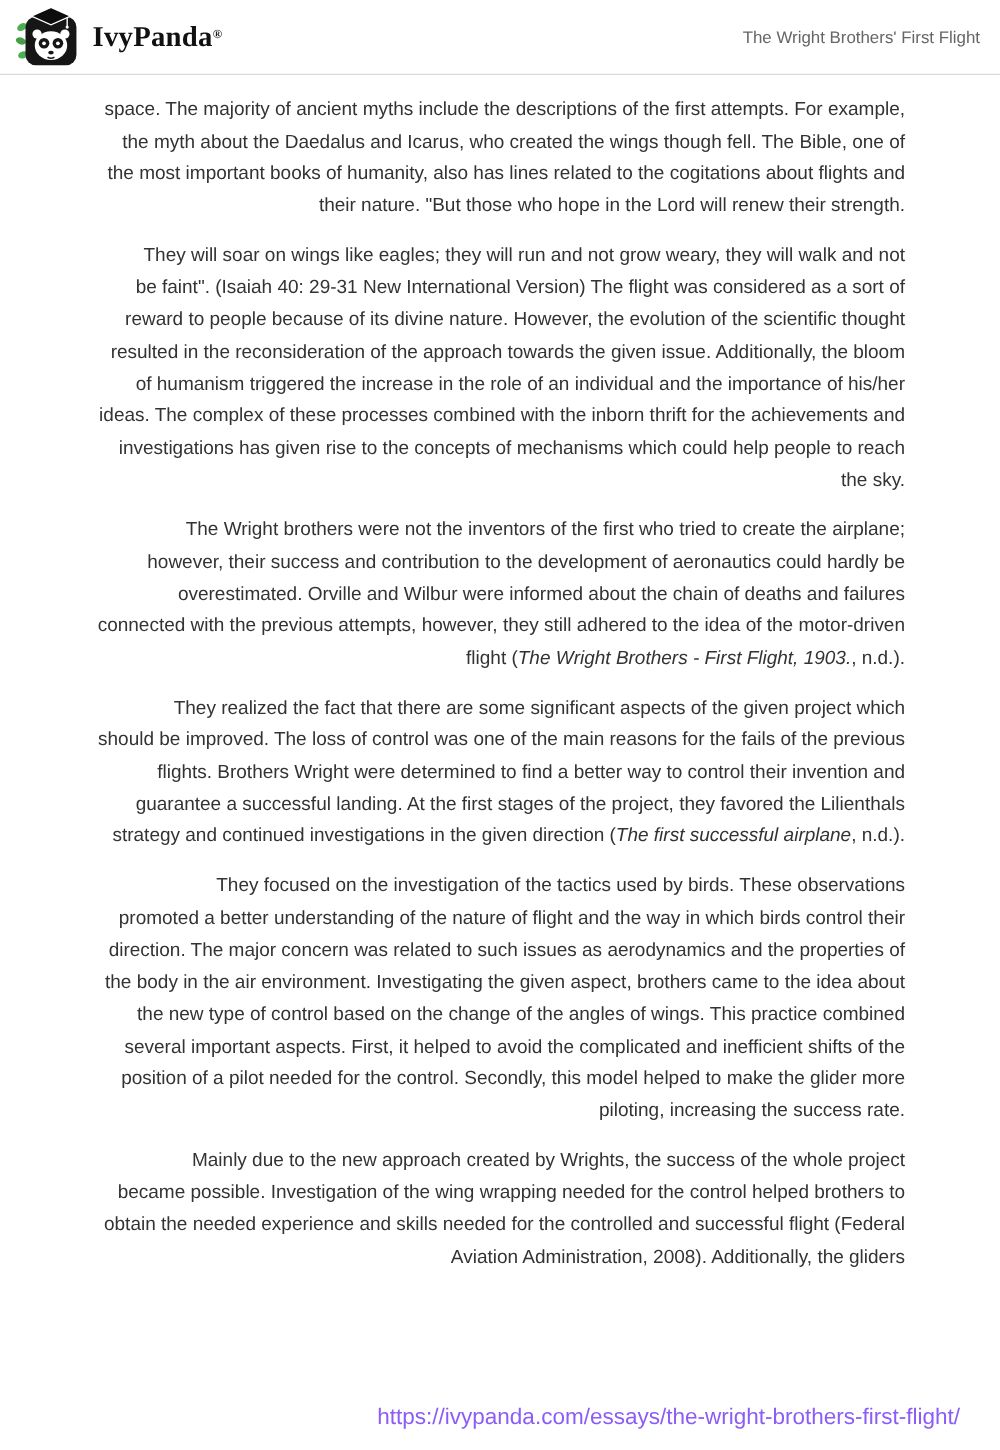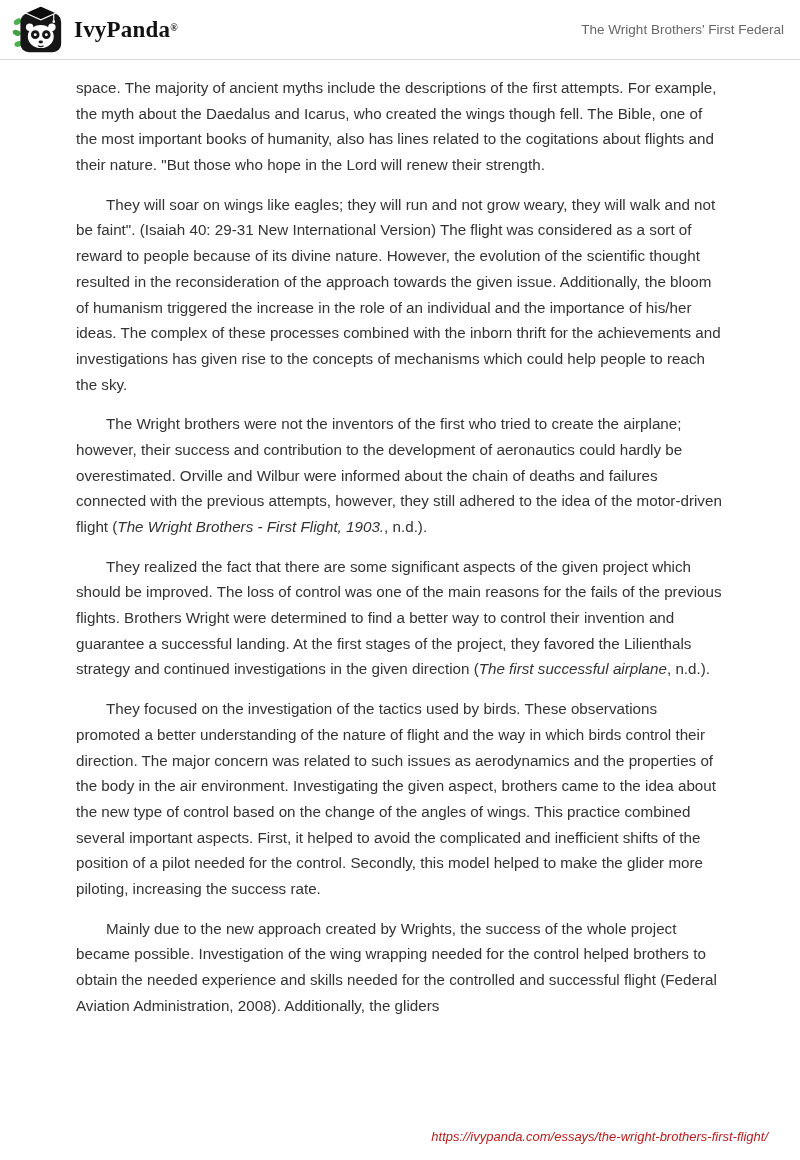--- a/index.html
+++ b/index.html
@@ -46,32 +46,31 @@
   }
 
   
   .doc {
     padding: 15px 76px 0 76px;
     color: #333333;
     font-size: 15.2px;
     line-height: 1.69;
     text-align: left;
   }
-  .para { margin: 0 0 14px 0; }
+  .para { margin: 0 0 14px 0; text-align: right; }
   .para.indent { text-indent: 30px; }
   .italic { font-style: italic; margin-top: 48px; }
 
   
   .footer {
     position: absolute;
     right: 32px;
     bottom: 16px;
-    font-size: 13px;
-    color: #b91c1c;
-    font-style: italic;
+    font-size: 18px;
+    color: #8b5cf6;
   }
 </style>
 </head>
 <body>
 
 <div class="header">
   <div class="brand">
     <svg class="brand-logo" viewBox="0 0 56 54" xmlns="http://www.w3.org/2000/svg">
 
       <ellipse cx="6" cy="18" rx="4.5" ry="3" fill="#4caf50" transform="rotate(-30 6 18)"></ellipse>
@@ -94,21 +93,21 @@
       <circle cx="25" cy="32" r="1.6" fill="#ffffff"></circle>
       <circle cx="37" cy="32" r="1.6" fill="#ffffff"></circle>
 
       <ellipse cx="31" cy="40" rx="2.4" ry="1.6" fill="#161616"></ellipse>
       <path d="M28 44 Q31 46 34 44" stroke="#161616" stroke-width="1.3" fill="none"></path>
     </svg>
     <div>
       <span class="brand-name">IvyPanda</span><span class="brand-reg">®</span>
     </div>
   </div>
-  <div class="page-title">The Wright Brothers' First Federal</div>
+  <div class="page-title">The Wright Brothers' First Flight</div>
 </div>
 
 <div class="doc">
     <p class="para"><span>space. The majority of ancient myths include the descriptions of the first attempts. For example, the myth about the Daedalus and Icarus, who created the wings though fell. The Bible, one of the most important books of humanity, also has lines related to the cogitations about flights and their nature. "But those who hope in the Lord will renew their strength.</span></p>
     <p class="para indent"><span>They will soar on wings like eagles; they will run and not grow weary, they will walk and not be faint". (Isaiah 40: 29-31 New International Version) The flight was considered as a sort of reward to people because of its divine nature. However, the evolution of the scientific thought resulted in the reconsideration of the approach towards the given issue. Additionally, the bloom of humanism triggered the increase in the role of an individual and the importance of his/her ideas. The complex of these processes combined with the inborn thrift for the achievements and investigations has given rise to the concepts of mechanisms which could help people to reach the sky.</span></p>
     <p class="para indent"><span>The Wright brothers were not the inventors of the first who tried to create the airplane; however, their success and contribution to the development of aeronautics could hardly be overestimated. Orville and Wilbur were informed about the chain of deaths and failures connected with the previous attempts, however, they still adhered to the idea of the motor-driven flight (</span><span class="italic">The Wright Brothers - First Flight, 1903.</span><span>, n.d.).</span></p>
     <p class="para indent"><span>They realized the fact that there are some significant aspects of the given project which should be improved. The loss of control was one of the main reasons for the fails of the previous flights. Brothers Wright were determined to find a better way to control their invention and guarantee a successful landing. At the first stages of the project, they favored the Lilienthals strategy and continued investigations in the given direction (</span><span class="italic">The first successful airplane</span><span>, n.d.).</span></p>
     <p class="para indent"><span>They focused on the investigation of the tactics used by birds. These observations promoted a better understanding of the nature of flight and the way in which birds control their direction. The major concern was related to such issues as aerodynamics and the properties of the body in the air environment. Investigating the given aspect, brothers came to the idea about the new type of control based on the change of the angles of wings. This practice combined several important aspects. First, it helped to avoid the complicated and inefficient shifts of the position of a pilot needed for the control. Secondly, this model helped to make the glider more piloting, increasing the success rate.</span></p>
     <p class="para indent"><span>Mainly due to the new approach created by Wrights, the success of the whole project became possible. Investigation of the wing wrapping needed for the control helped brothers to obtain the needed experience and skills needed for the controlled and successful flight (Federal Aviation Administration, 2008). Additionally, the gliders</span></p>
   </div>

